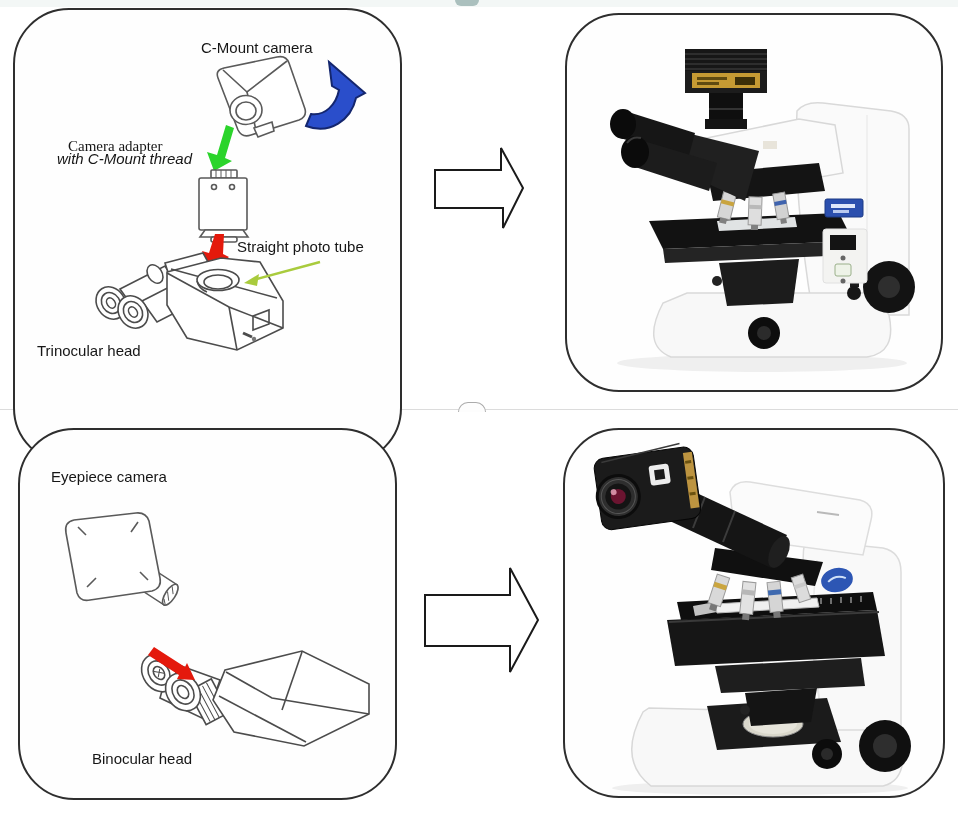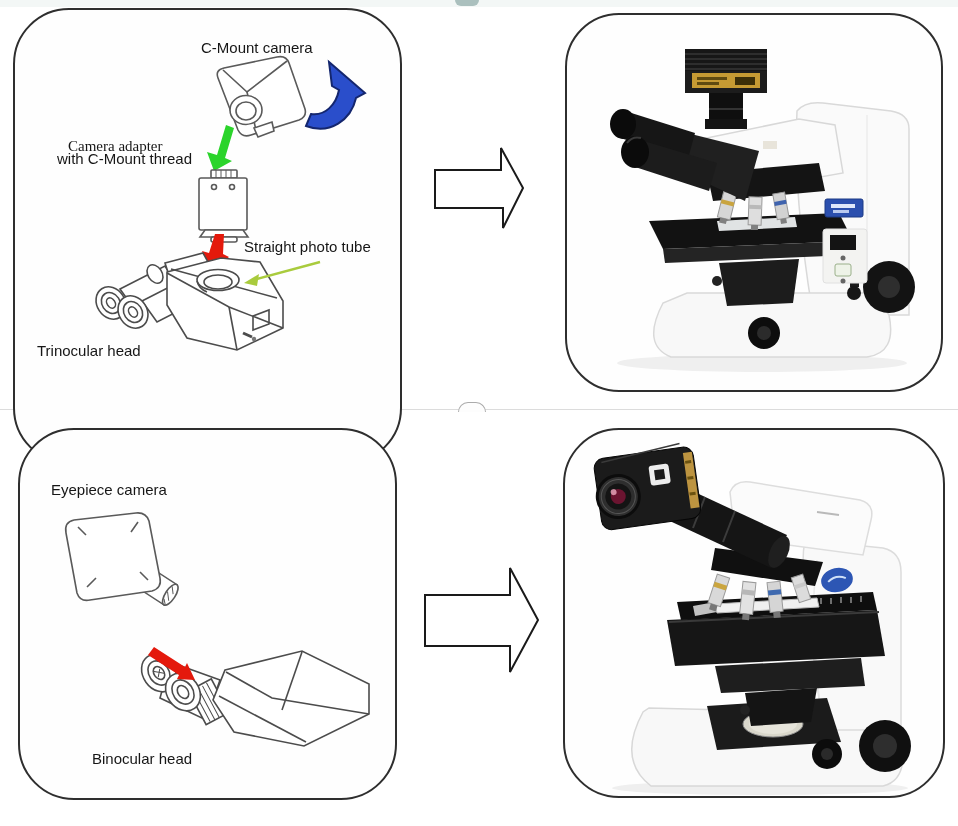--- a/index.html
+++ b/index.html
@@ -87,22 +87,22 @@
         <circle cx="239" cy="329" r="2.2" fill="#777" stroke="none"></circle>
       </g>
 
       <g>
         <line x1="305" y1="252" x2="238" y2="270" stroke="#a9cb3d" stroke-width="2.4"></line>
         <polygon points="229,273 244,264 242,276" fill="#a9cb3d"></polygon>
       </g>
     </svg>
     <div class="lbl" style="left:186px;top:29px;">C-Mount camera</div>
     <div class="lbl" style="left:53px;top:128px;font-family:Liberation Serif, serif;">Camera adapter</div>
-    <div class="lbl" style="left:42px;top:140px;">with C-Mount thread</div>
-    <div class="lbl" style="left:229px;top:228px;">Straight photo tube</div>
+    <div class="lbl" style="left:42px;top:140px;font-style:italic;">with C-Mount thread</div>
+    <div class="lbl" style="left:222px;top:228px;">Straight photo tube</div>
     <div class="lbl" style="left:22px;top:324px;margin-top:8px;">Trinocular head</div>
   </section>
 
   <svg class="flow" style="left:430px;top:140px;" width="100" height="95" viewBox="0 0 100 95">
     <polygon points="5,30 71,30 71,8 93,48 73,88 73,68 5,68" fill="#ffffff" stroke="#1a1a1a" stroke-width="2"></polygon>
   </svg>
 
   <section class="panel" id="p-tr">
     <svg width="374" height="375" viewBox="0 0 374 375">
       <ellipse cx="195" cy="348" rx="145" ry="9" fill="#efefef"></ellipse>
@@ -215,21 +215,21 @@
         </g>
         <g transform="rotate(-35 163 262)">
           <ellipse cx="163" cy="262" rx="16" ry="20"></ellipse>
           <ellipse cx="163" cy="262" rx="10" ry="13"></ellipse>
           <ellipse cx="163" cy="262" rx="5" ry="7"></ellipse>
         </g>
       </g>
 
       <polygon points="134,217 165,237 167,233 175,250 157,249 159,245 128,225" fill="#e4190c"></polygon>
     </svg>
-    <div class="lbl" style="left:31px;top:51px;text-align:right;">Eyepiece camera</div>
+    <div class="lbl" style="left:31px;top:38px;text-align:right;">Eyepiece camera</div>
     <div class="lbl" style="left:72px;top:320px;">Binocular head</div>
   </section>
 
   <svg class="flow" style="left:420px;top:560px;" width="125" height="120" viewBox="0 0 125 120">
     <polygon points="5,35 90,35 90,8 118,60 90,112 90,86 5,86" fill="#ffffff" stroke="#1a1a1a" stroke-width="2"></polygon>
   </svg>
 
   <section class="panel" id="p-br">
     <svg width="378" height="366" viewBox="0 0 378 366">
       <ellipse cx="195" cy="358" rx="148" ry="7" fill="#efefef"></ellipse>

